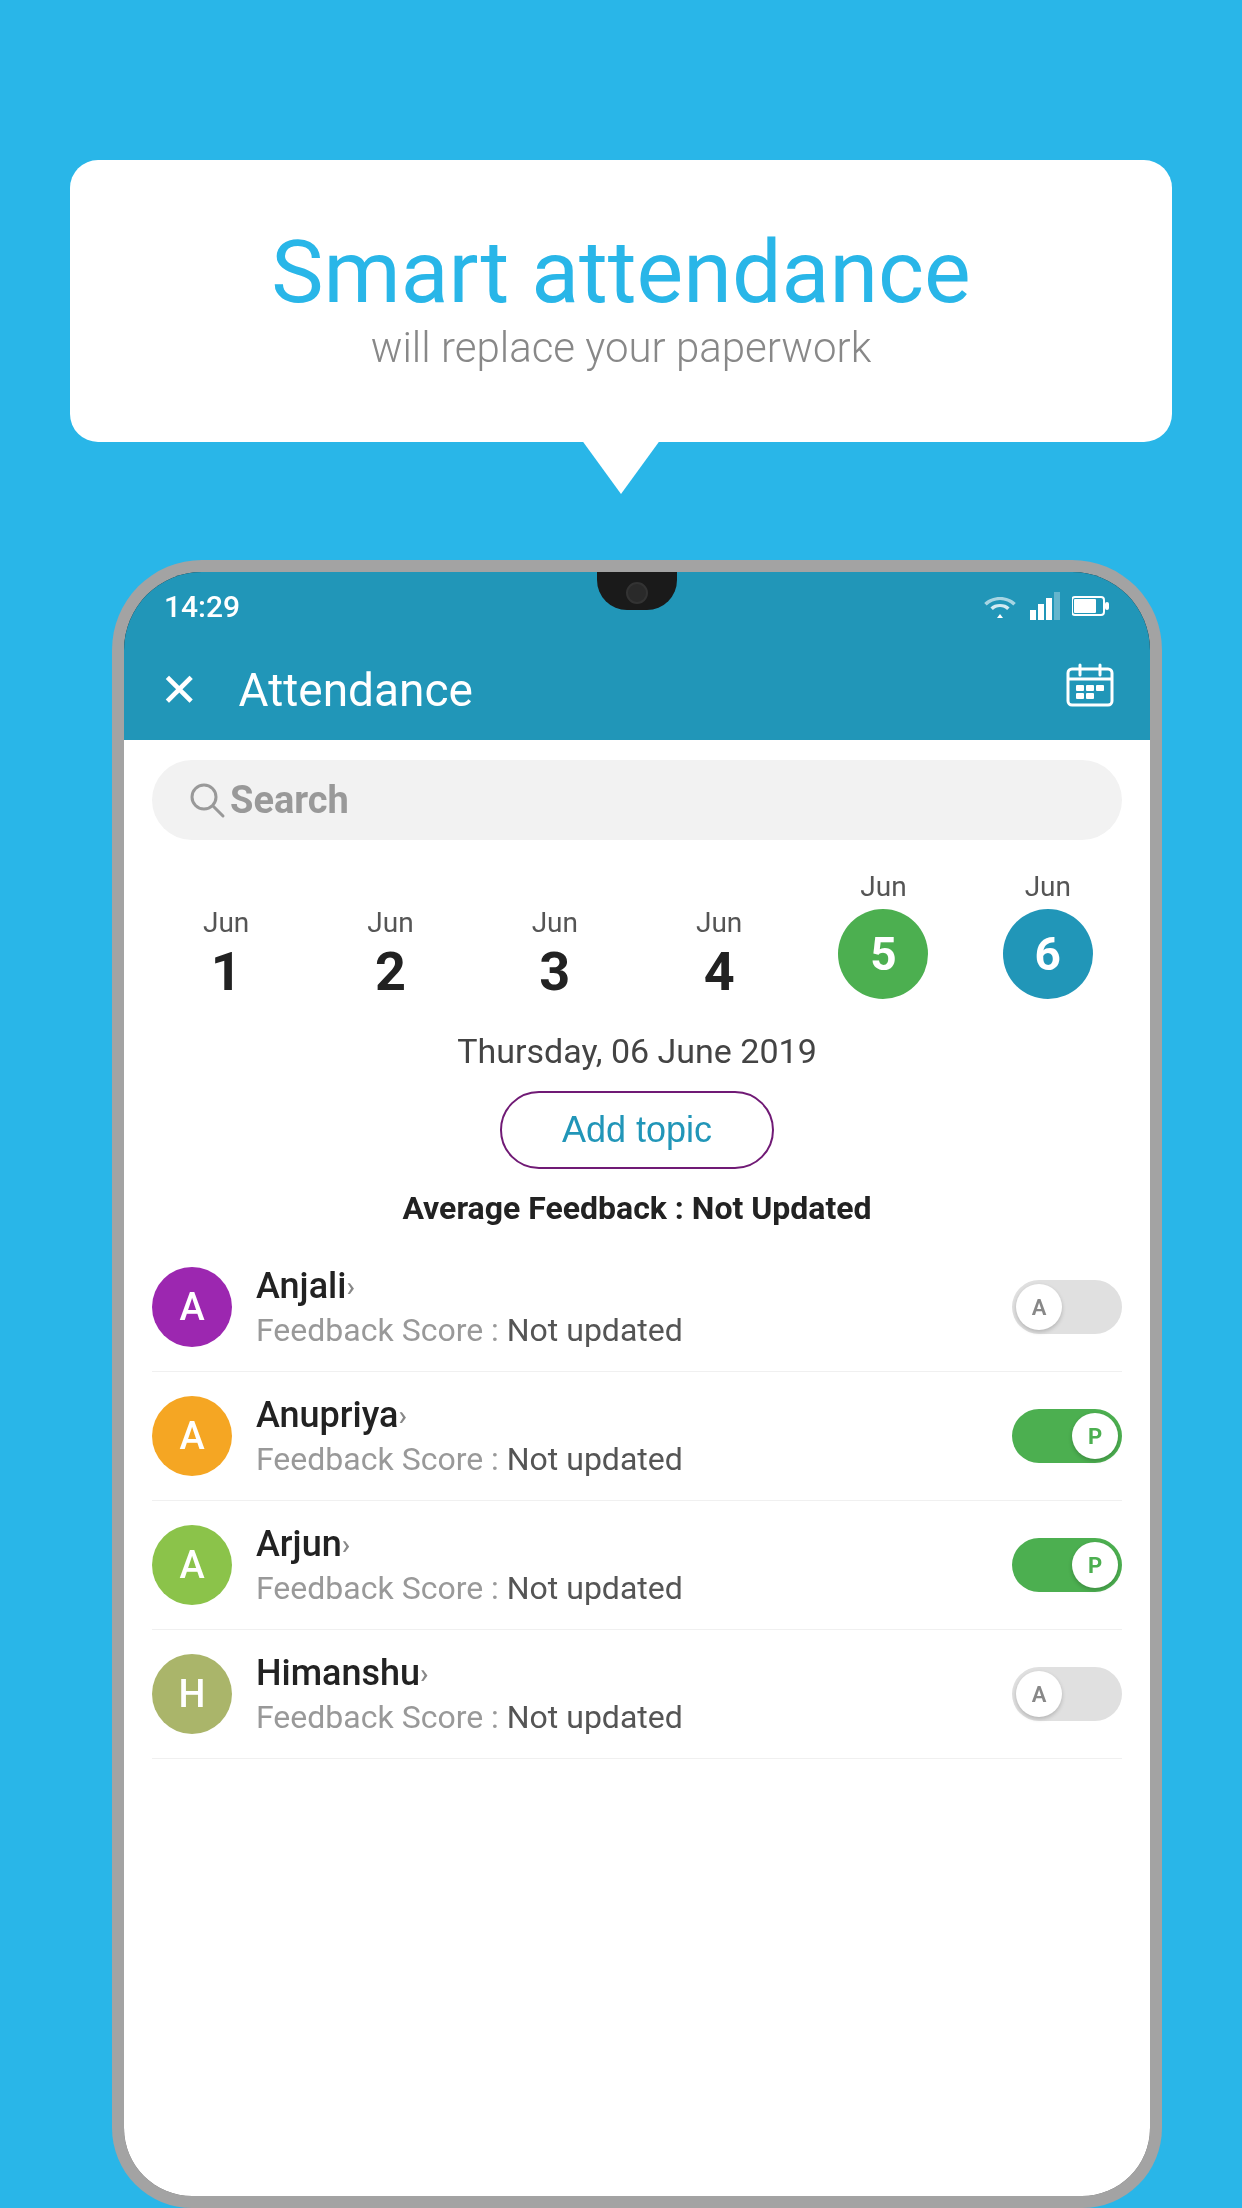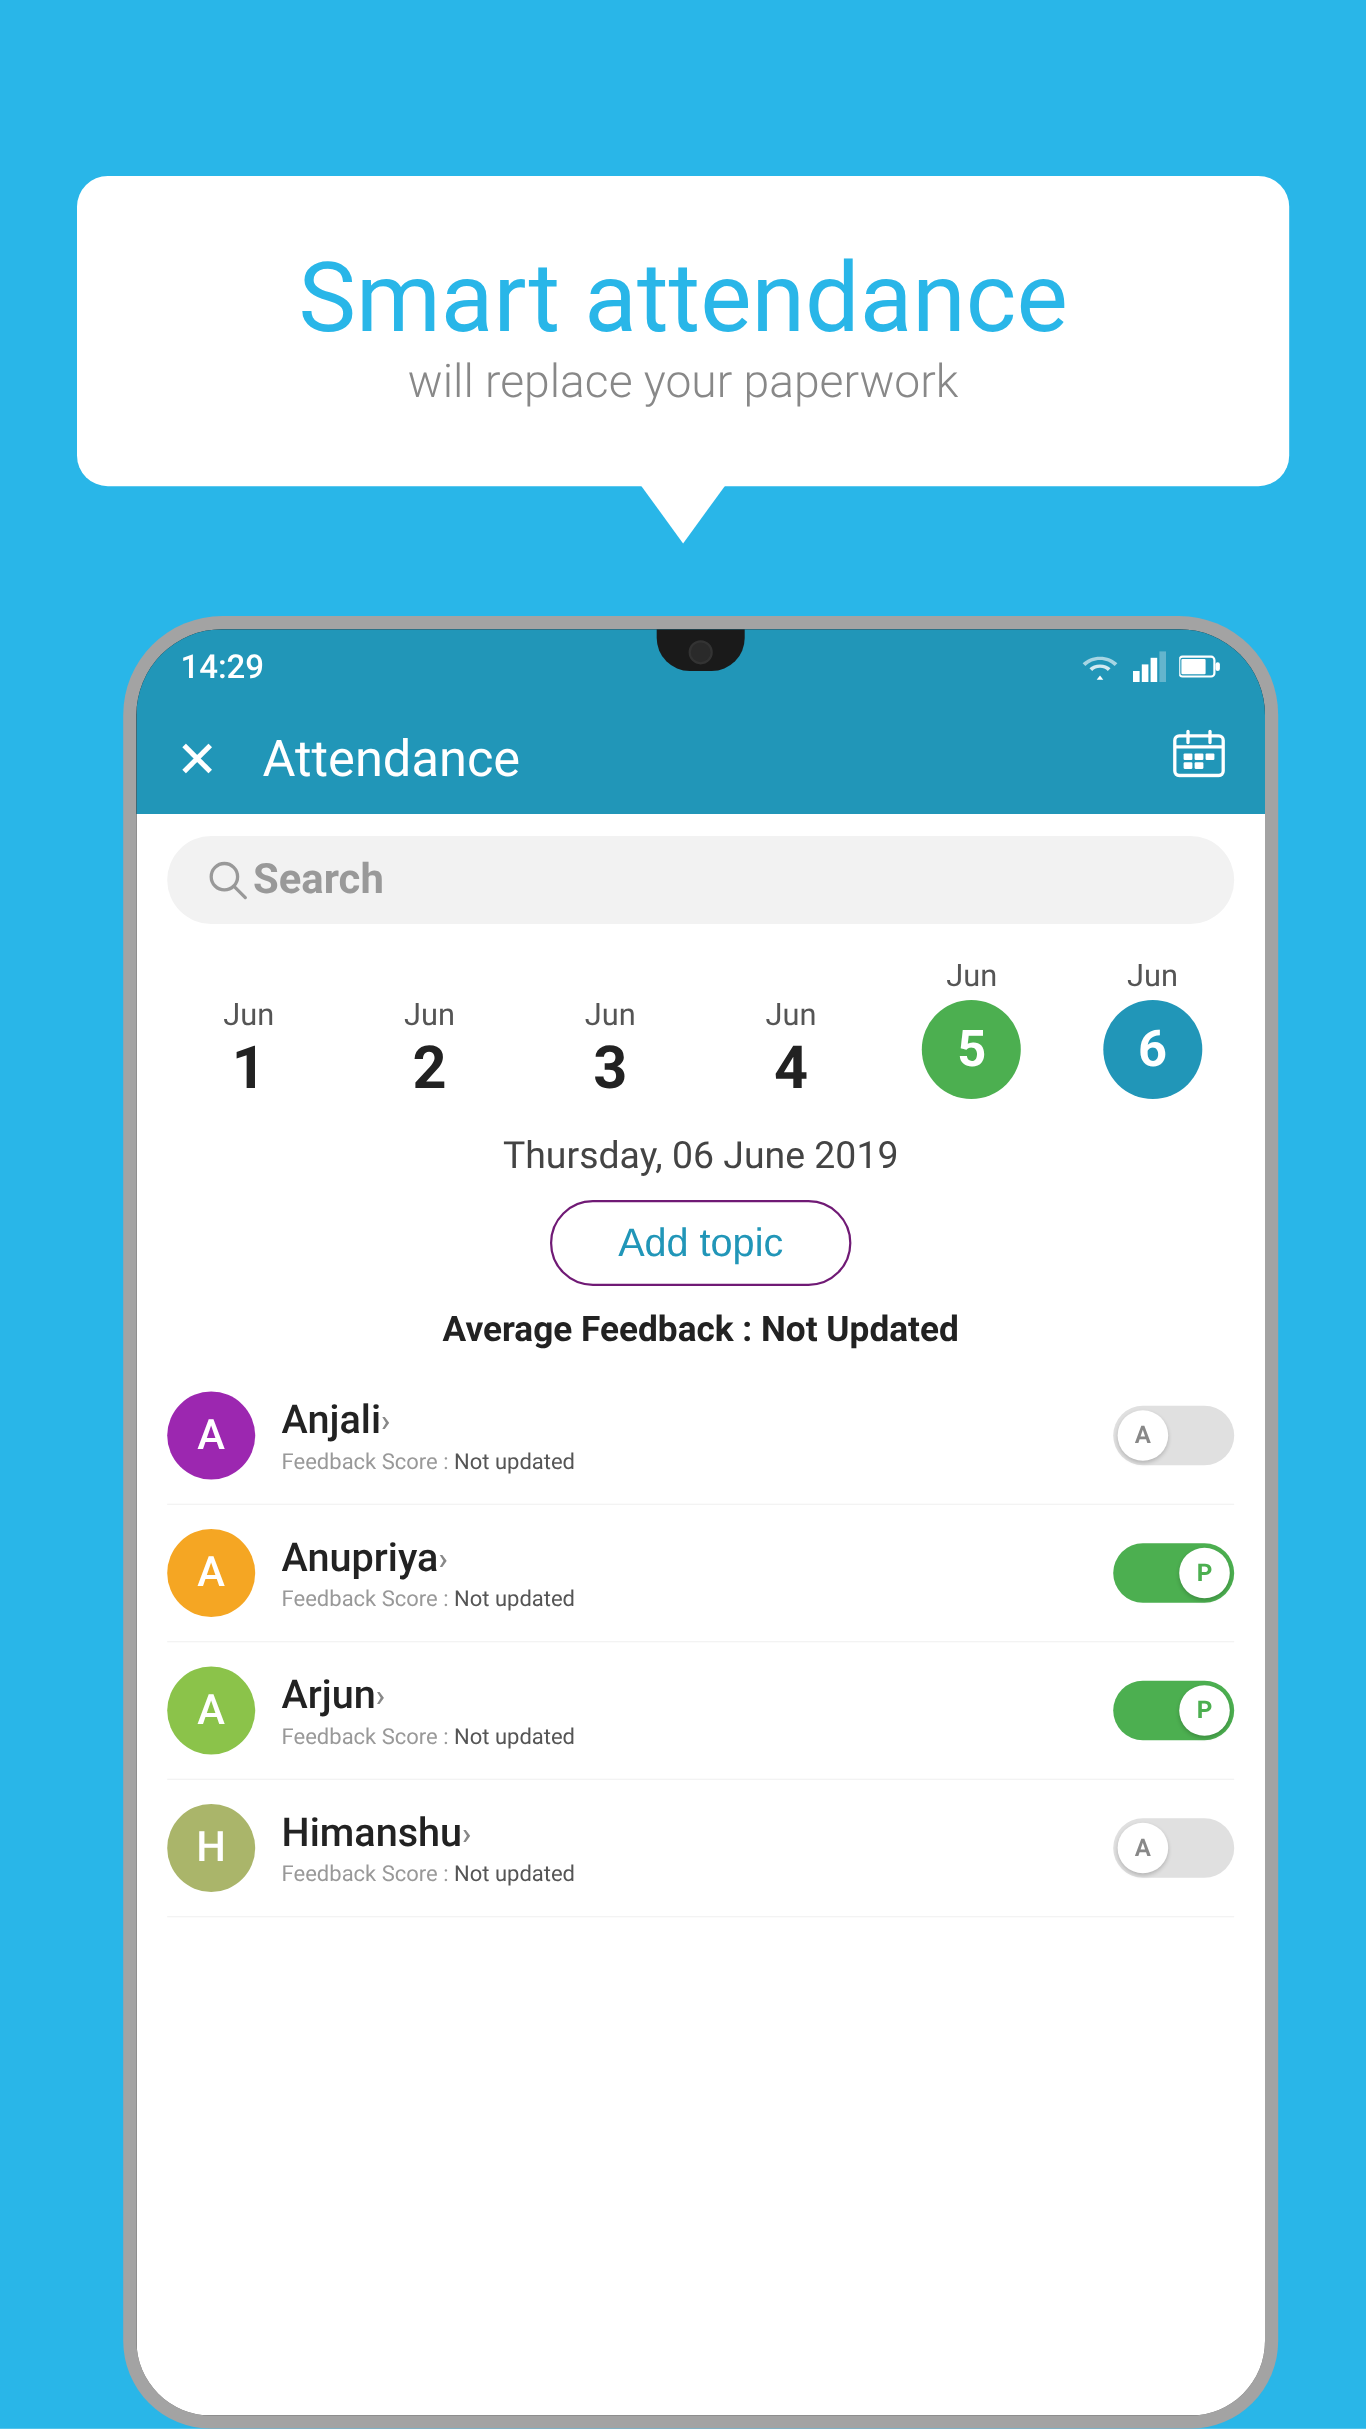--- a/index.html
+++ b/index.html
@@ -325,21 +325,21 @@
       display: flex;
       align-items: center;
     }
 
     .student-name .chevron {
       font-size: 28px;
       color: #888;
     }
 
     .student-feedback {
-      font-size: 20px;
+      font-size: 32px;
       color: #999;
       margin-top: 4px;
     }
 
     .student-feedback .not-updated {
       color: #555;
     }
 
     
     .toggle-container {

